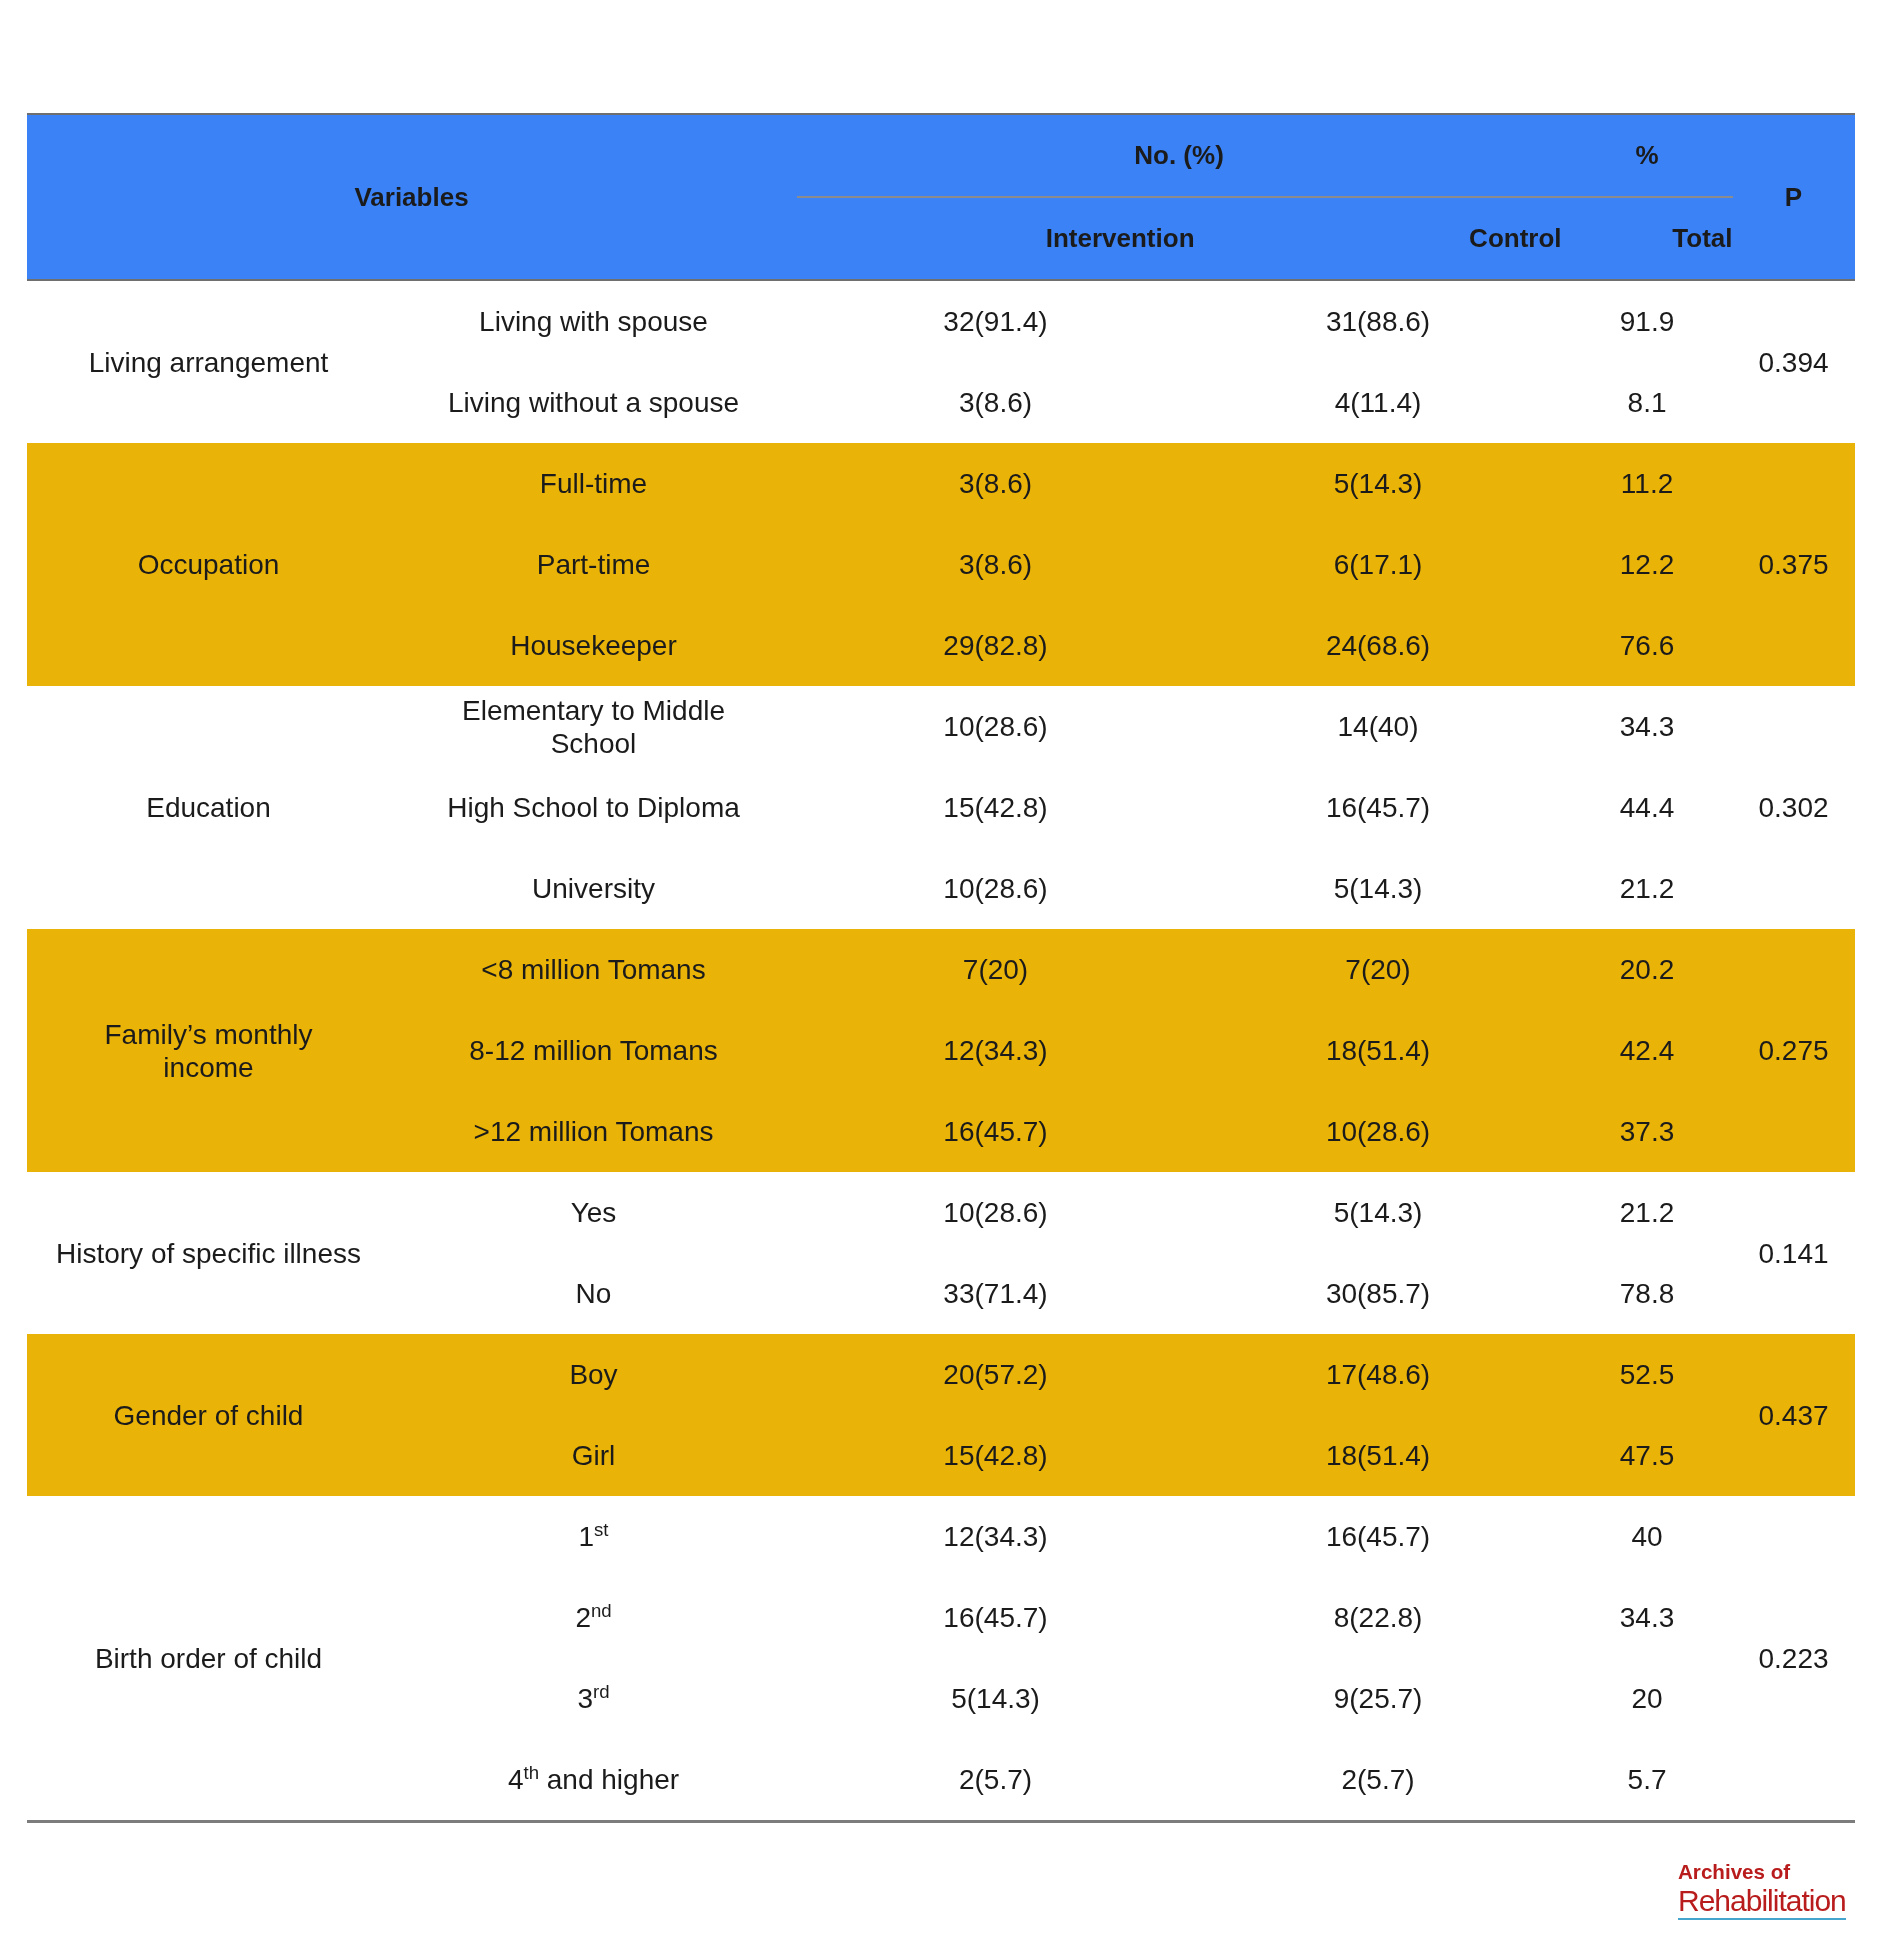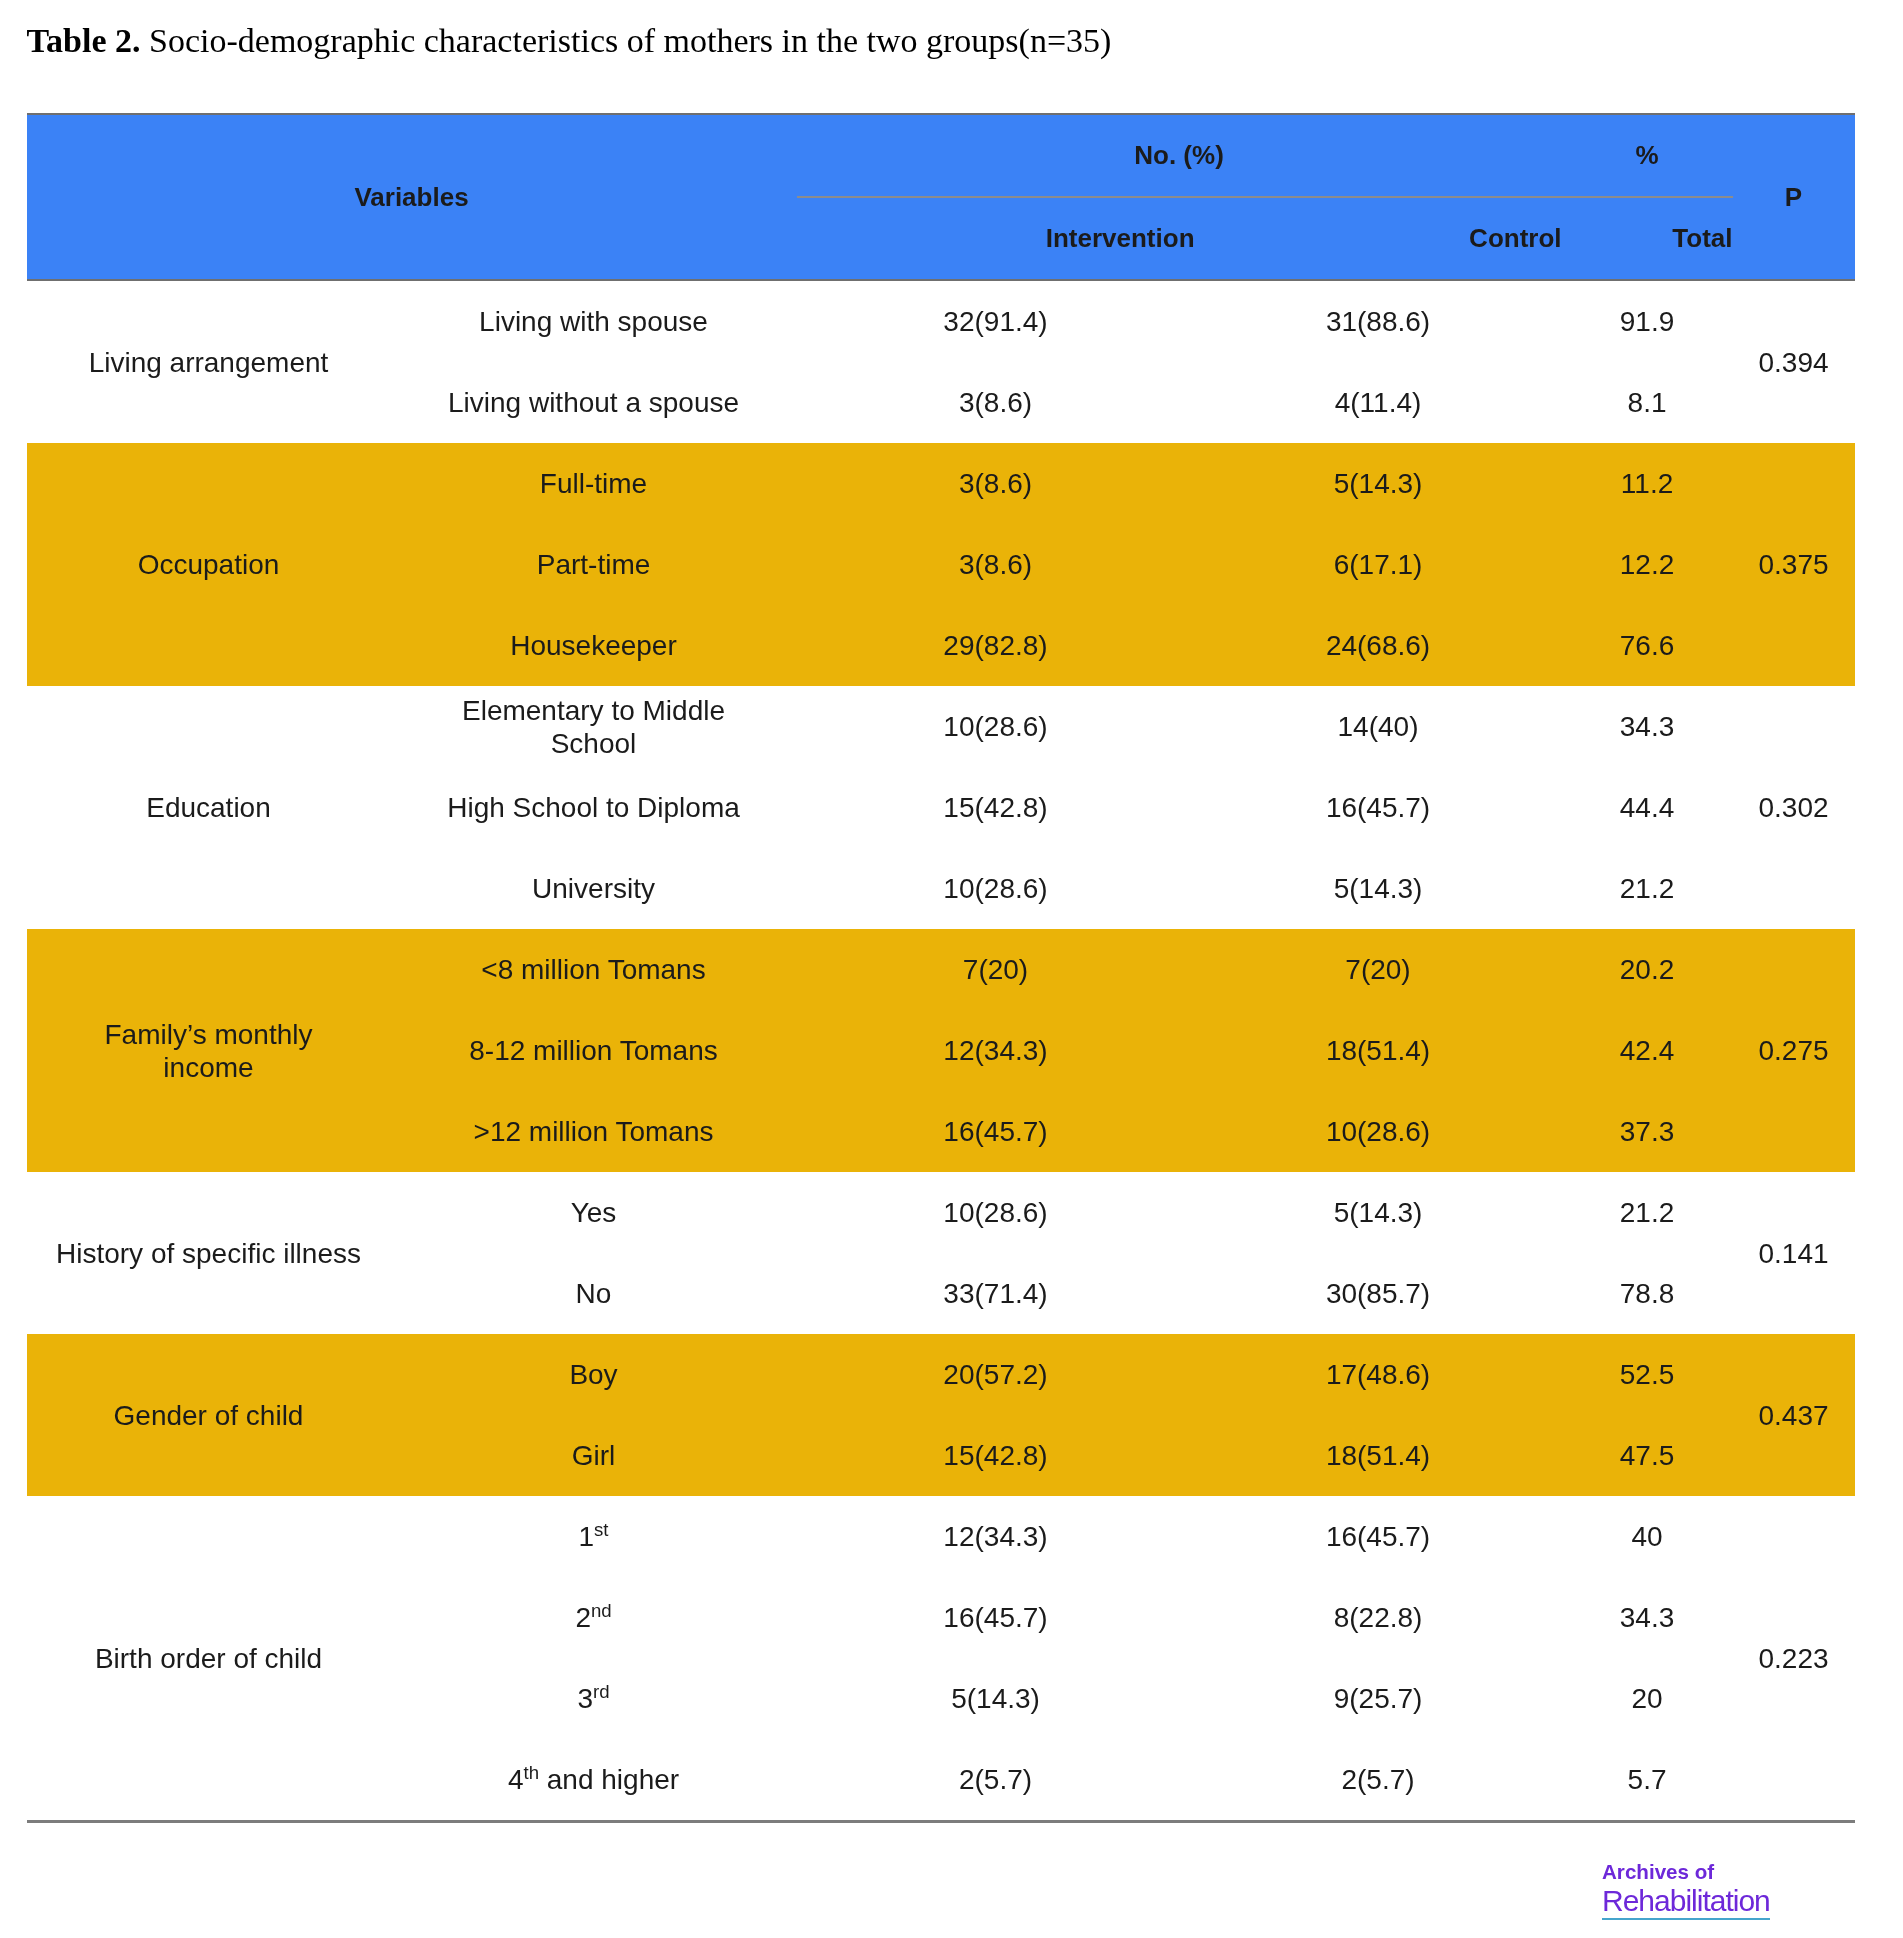--- a/index.html
+++ b/index.html
@@ -62,24 +62,24 @@
     line-height: 33px;
   }
   tbody tr.shaded > td { background: #eab308; }
   sup.ord {
     font-size: 18.6px;
     vertical-align: super;
     line-height: 0;
   }
   .logo {
     position: absolute;
-    left: 1602px;
+    left: 1678px;
     top: 1860px;
     text-align: left;
-    color: #6d28d9;
+    color: #b91c1c;
   }
   .logo .l1 {
     font-size: 20.6px;
     font-weight: bold;
     letter-spacing: 0px;
     line-height: 23.5px;
   }
   .logo .l2 {
     display: inline-block;
     font-size: 30px;
@@ -88,23 +88,20 @@
     line-height: 33px;
     padding-bottom: 1px;
     border-bottom: 2.9px solid #45a5cc;
   }
 </style>
 </head>
 <body>
 
 <div class="page">
 
-  <div class="caption">
-    <span class="cap-label">Table 2.</span><span> Socio-demographic characteristics of mothers in the two groups(n=35)</span>
-  </div>
 
   <table class="demo">
     <colgroup>
       <col class="c1">
         <col class="c2">
         <col class="c3">
         <col class="c4">
         <col class="c5">
         <col class="c6">
     </colgroup>

